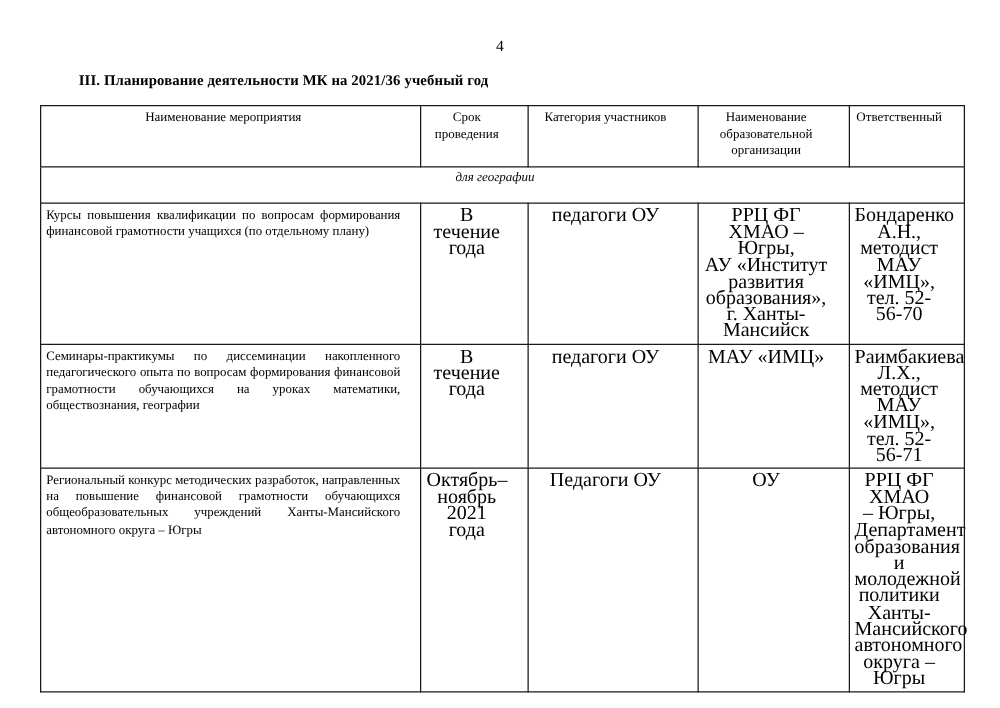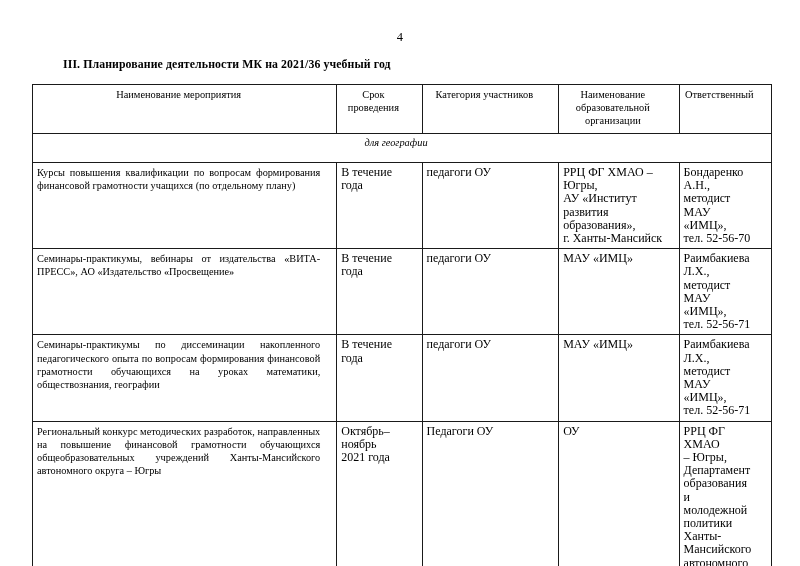--- a/index.html
+++ b/index.html
@@ -84,22 +84,23 @@
   td.event {
     text-align: justify;
     text-justify: inter-word;
     line-height: 13.2px;
     font-size: 10.3px;
     padding-left: 5px;
     padding-right: 5px;
     padding-top: 4px;
   }
   td.ctr {
+    text-align: center;
     line-height: 13.2px;
-    font-size: 12px;
+    font-size: 16px;
     padding-top: 4px;
   }
   .r1 { height: 62px; }
   .r2 { height: 63px; }
   .r3 { height: 62px; }
   .r4 { height: 62px; }
   .r5 { height: 132px; }
   .nb { white-space: pre-line; }
 </style>
 </head>
@@ -145,31 +146,20 @@
 АУ «Институт развития образования»,
 г. Ханты-Мансийск</td>
         <td class="ctr nb">Бондаренко
 А.Н.,
 методист МАУ
 «ИМЦ»,
 тел. 52-56-70</td>
       </tr>
 
 
-      <tr class="r3">
-        <td class="event">Семинары-практикумы, вебинары от издательства «ВИТА-ПРЕСС», АО «Издательство «Просвещение»</td>
-        <td class="ctr nb">В течение года</td>
-        <td class="ctr">педагоги ОУ</td>
-        <td class="ctr nb">МАУ «ИМЦ»</td>
-        <td class="ctr nb">Раимбакиева
-Л.Х.,
-методист МАУ
-«ИМЦ»,
-тел. 52-56-71</td>
-      </tr>
 
       <tr class="r4">
         <td class="event">Семинары-практикумы по диссеминации накопленного педагогического опыта по вопросам формирования финансовой грамотности обучающихся на уроках математики, обществознания, географии</td>
         <td class="ctr nb">В течение года</td>
         <td class="ctr">педагоги ОУ</td>
         <td class="ctr nb">МАУ «ИМЦ»</td>
         <td class="ctr nb">Раимбакиева
 Л.Х.,
 методист МАУ
 «ИМЦ»,

